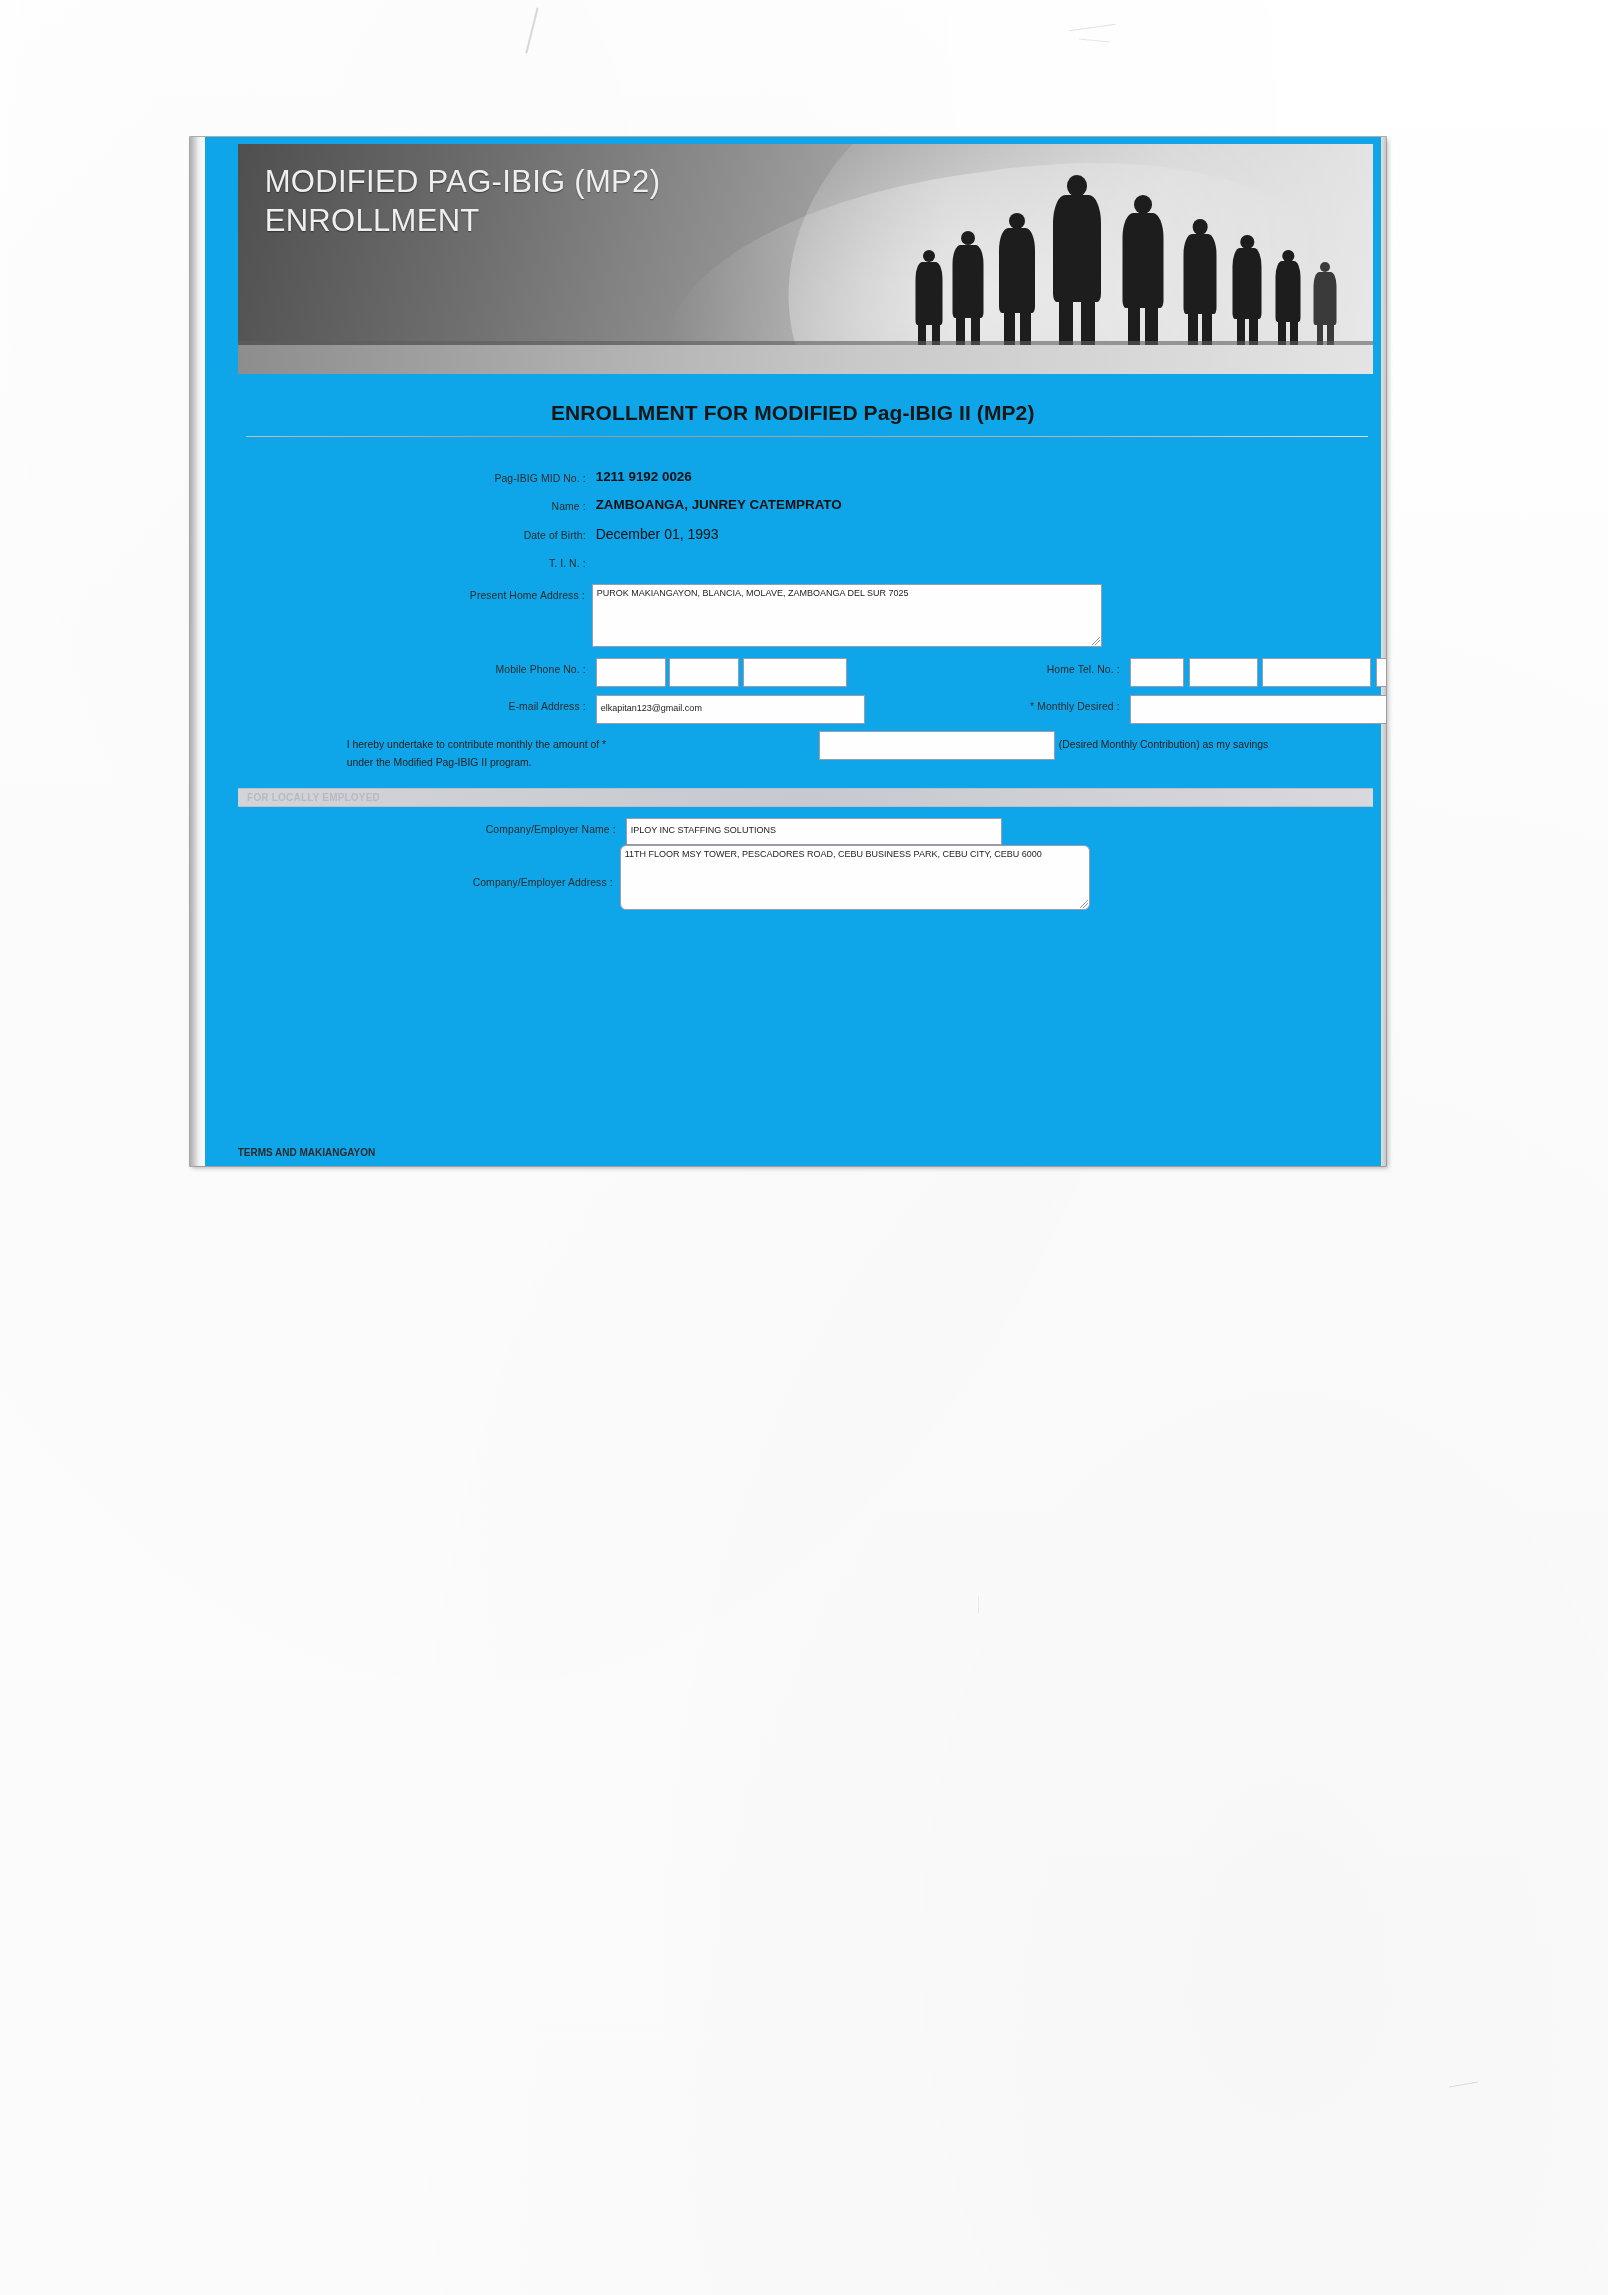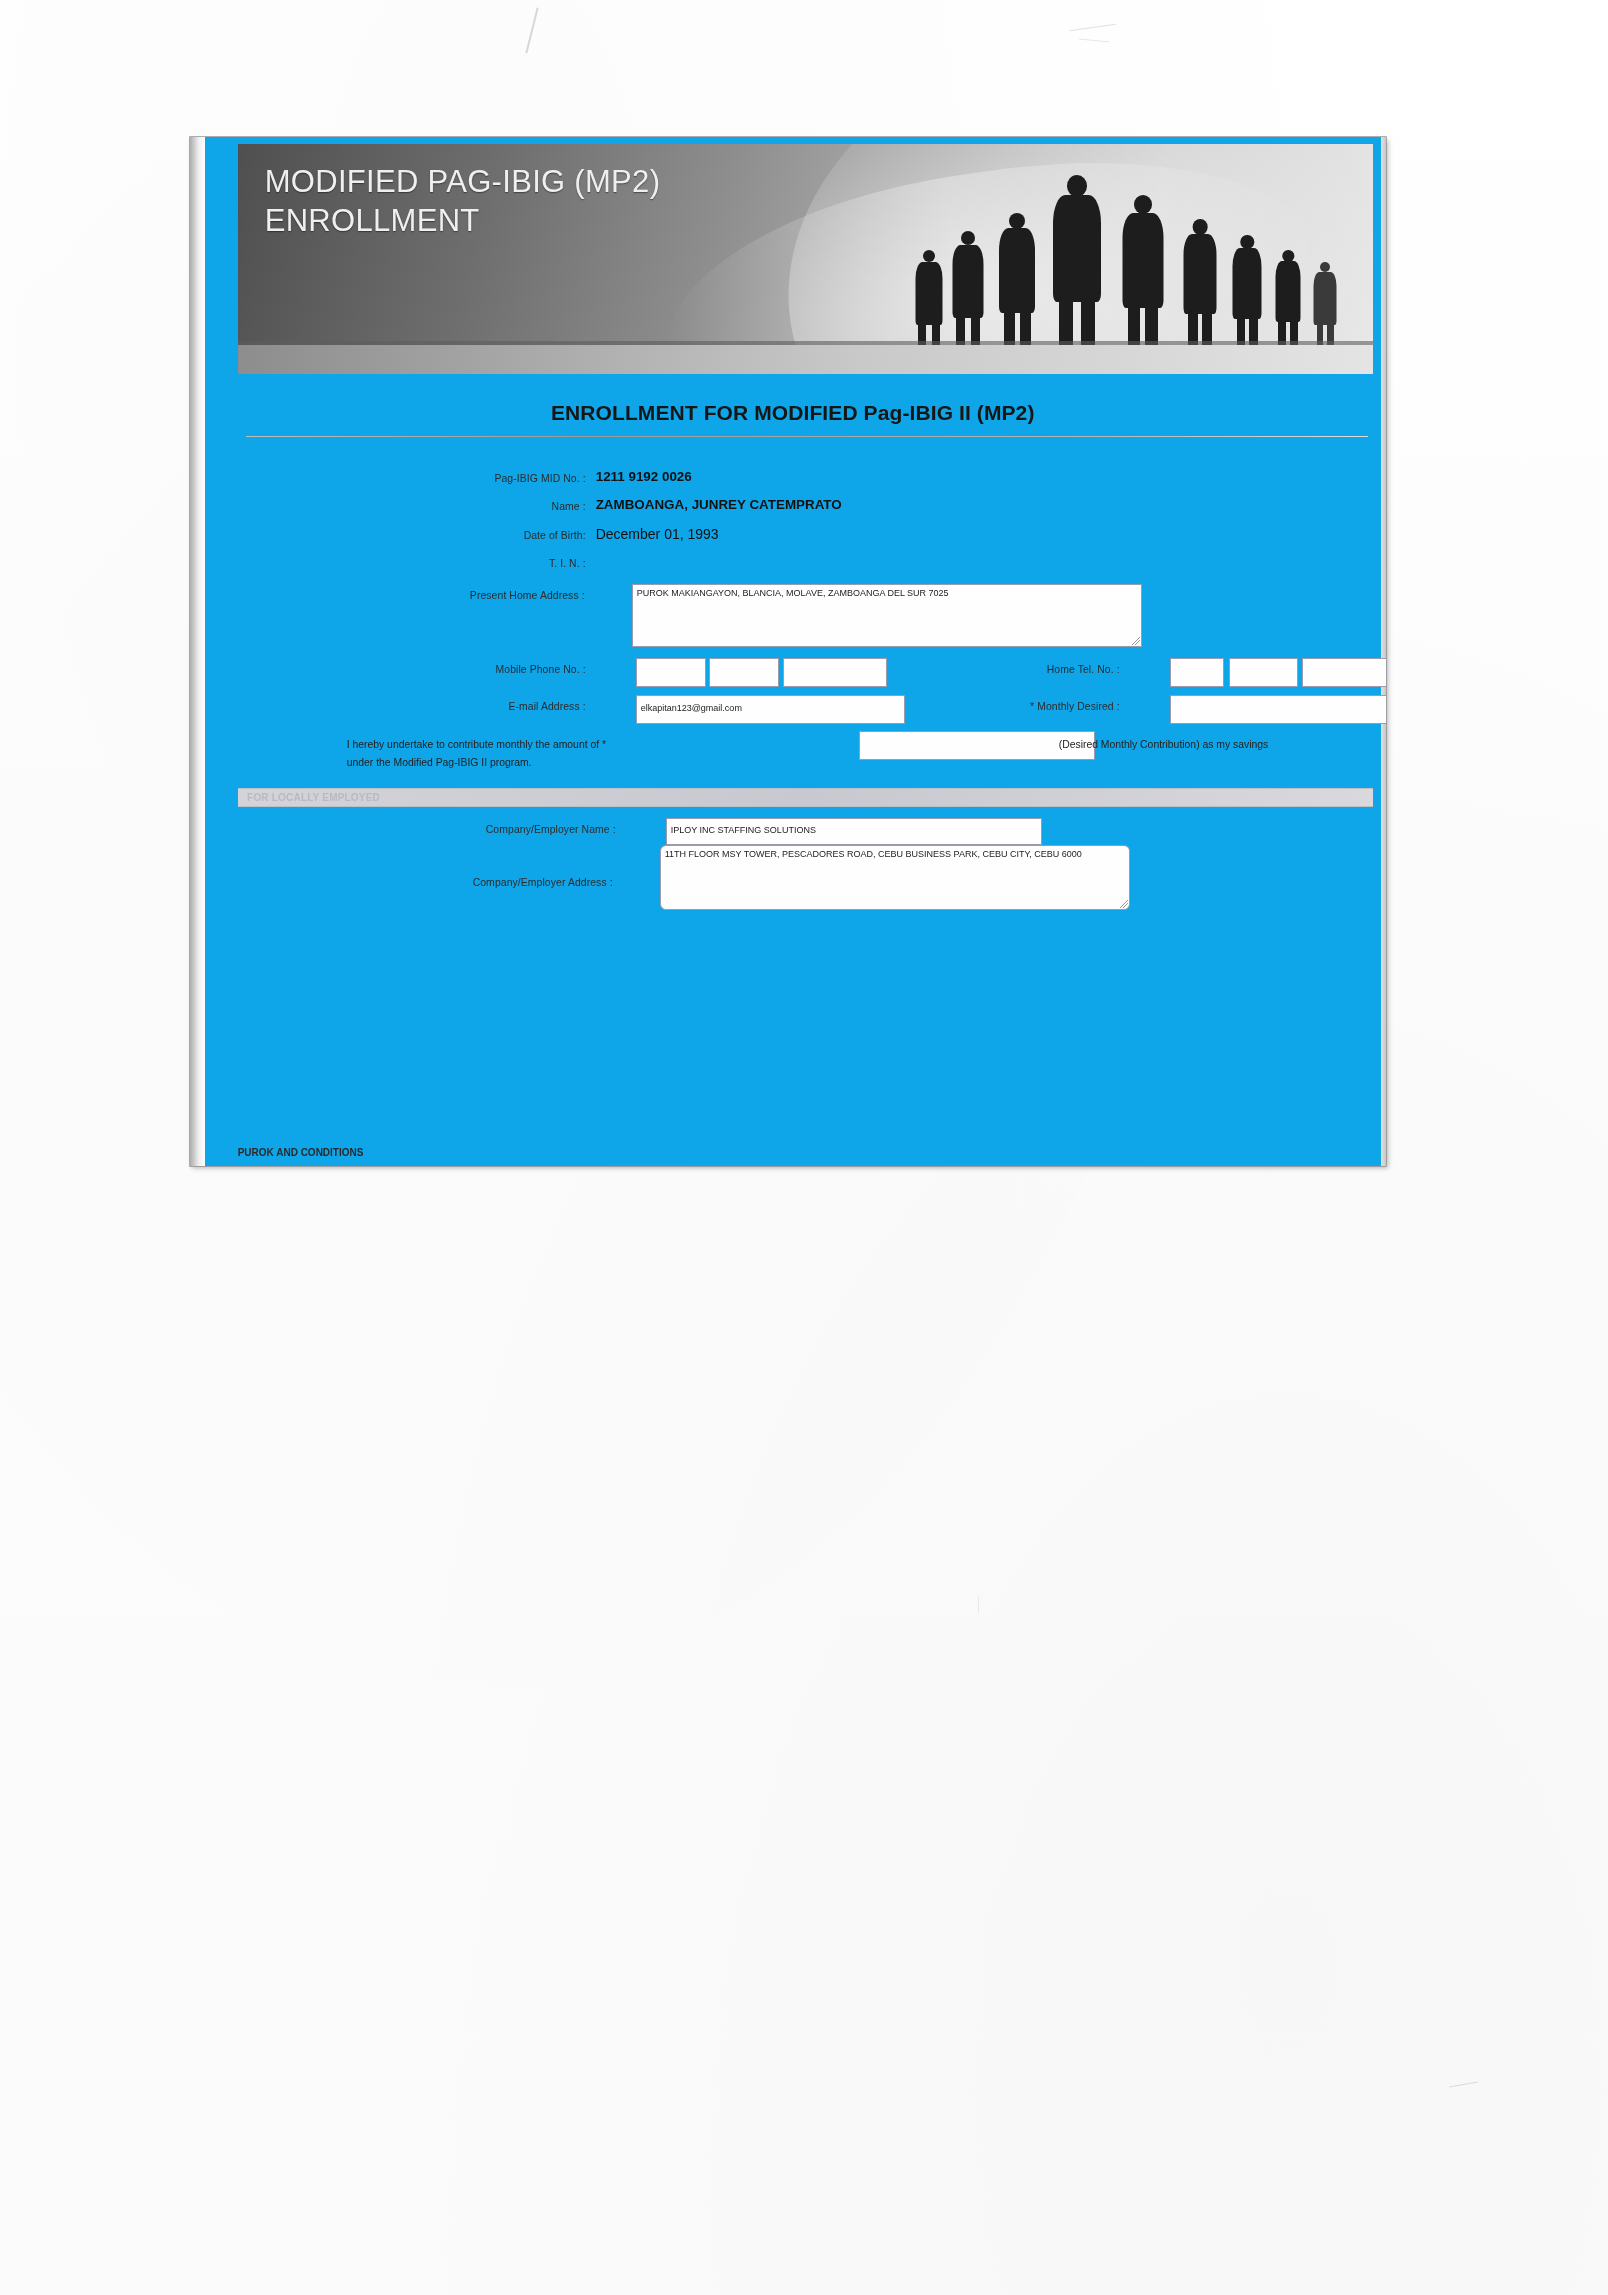--- a/index.html
+++ b/index.html
@@ -87,21 +87,21 @@
   .lbl{
     position:absolute;font-size:10.4px;color:#2b2b2b;text-align:right;
     letter-spacing:0.1px;
   }
   .val{
     position:absolute;font-size:13.4px;font-weight:bold;color:#111;
   }
   .val.norm{font-weight:normal;font-size:14px;}
 
   .box{
-    position:absolute;border:0.7px solid #9b9bb0;background:#fefeff;margin-left:40px;
+    position:absolute;border:0.7px solid #9b9bb0;background:#fefeff;
   }
   .box .txt{
     position:absolute;left:4px;top:2.7px;right:2.7px;
     font-size:9px;color:#1b1b1b;line-height:11.4px;
   }
   .resize{
     position:absolute;right:0.7px;bottom:0.7px;width:8px;height:8px;
     background:
       linear-gradient(135deg,transparent 45%,#9a9a9a 46%,#9a9a9a 52%,transparent 53%),
       linear-gradient(135deg,transparent 65%,#9a9a9a 66%,#9a9a9a 72%,transparent 73%);
@@ -280,16 +280,16 @@
     <div class="box" style="left:421px;top:681px;width:374px;height:25px;">
       <div class="txt" style="top:6px;">IPLOY INC STAFFING SOLUTIONS</div>
     </div>
 
     <div class="lbl" style="left:114px;top:740px;width:294px;">Company/Employer Address :</div>
     <div class="box" style="left:415px;top:708px;width:468px;height:63px;border-radius:6px;">
       <div class="txt">11TH FLOOR MSY TOWER, PESCADORES ROAD, CEBU BUSINESS PARK, CEBU CITY, CEBU 6000</div>
       <div class="resize"></div>
     </div>
 
-    <div class="cut" style="top:1010px;">PUROK AND CONDITIONS</div>
+    <div class="cut" style="top:1010px;">TERMS AND MAKIANGAYON</div>
   </div>
 </div>
 
 
 </body></html>

